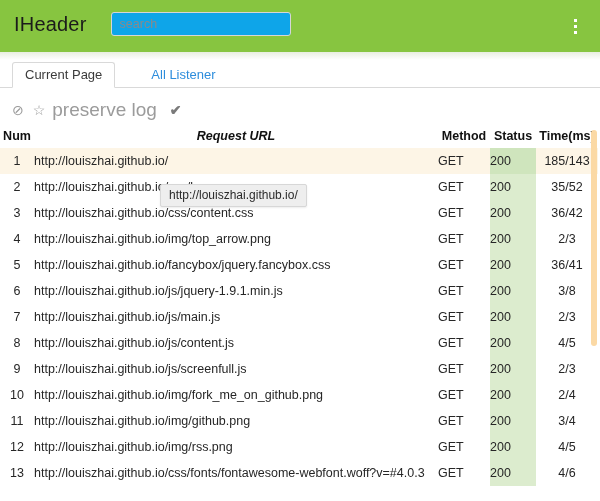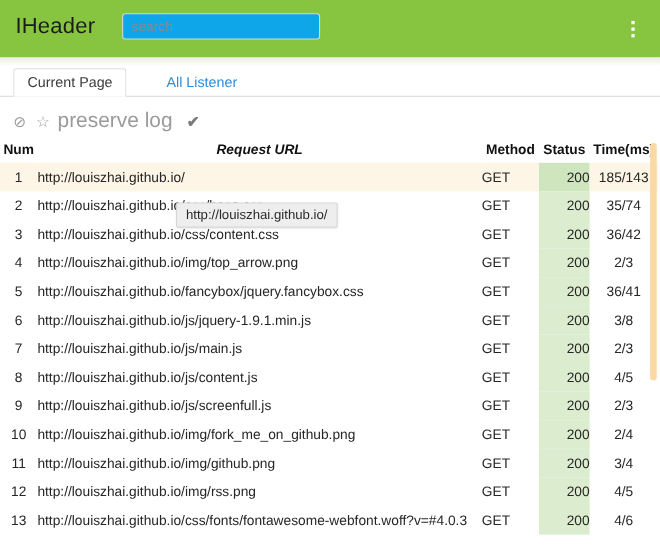--- a/index.html
+++ b/index.html
@@ -168,21 +168,21 @@
   col.c-num   { width: 34px; }
   col.c-url   { width: 404px; }
   col.c-meth  { width: 52px; }
   col.c-stat  { width: 46px; }
   col.c-time  { width: 62px; }
 
   th.num, td.num   { text-align: center; }
   th.url           { text-align: center; font-style: italic; }
   td.url           { text-align: left; padding-left: 8px; word-break: break-all; }
   th.meth, td.meth { text-align: left; }
-  th.stat, td.stat { text-align: right; }
+  th.stat, td.stat { text-align: left; }
   th.time, td.time { text-align: center; }
 
   tr.row-highlight td { background: #fdf5e6; }
   td.stat { background: #dcecce; }
   tr.row-highlight td.stat { background: #cfe5bd; }
 
   
   .scrollbar-track {
     position: absolute;
     right: 2px;
@@ -268,21 +268,21 @@
           <td class="url">http://louiszhai.github.io/</td>
           <td class="meth">GET</td>
           <td class="stat">200</td>
           <td class="time">185/143</td>
         </tr>
         <tr>
           <td class="num">2</td>
           <td class="url">http://louiszhai.github.io/css/base.css</td>
           <td class="meth">GET</td>
           <td class="stat">200</td>
-          <td class="time">35/74</td>
+          <td class="time">35/52</td>
         </tr>
         <tr>
           <td class="num">3</td>
           <td class="url">http://louiszhai.github.io/css/content.css</td>
           <td class="meth">GET</td>
           <td class="stat">200</td>
           <td class="time">36/42</td>
         </tr>
         <tr>
           <td class="num">4</td>

